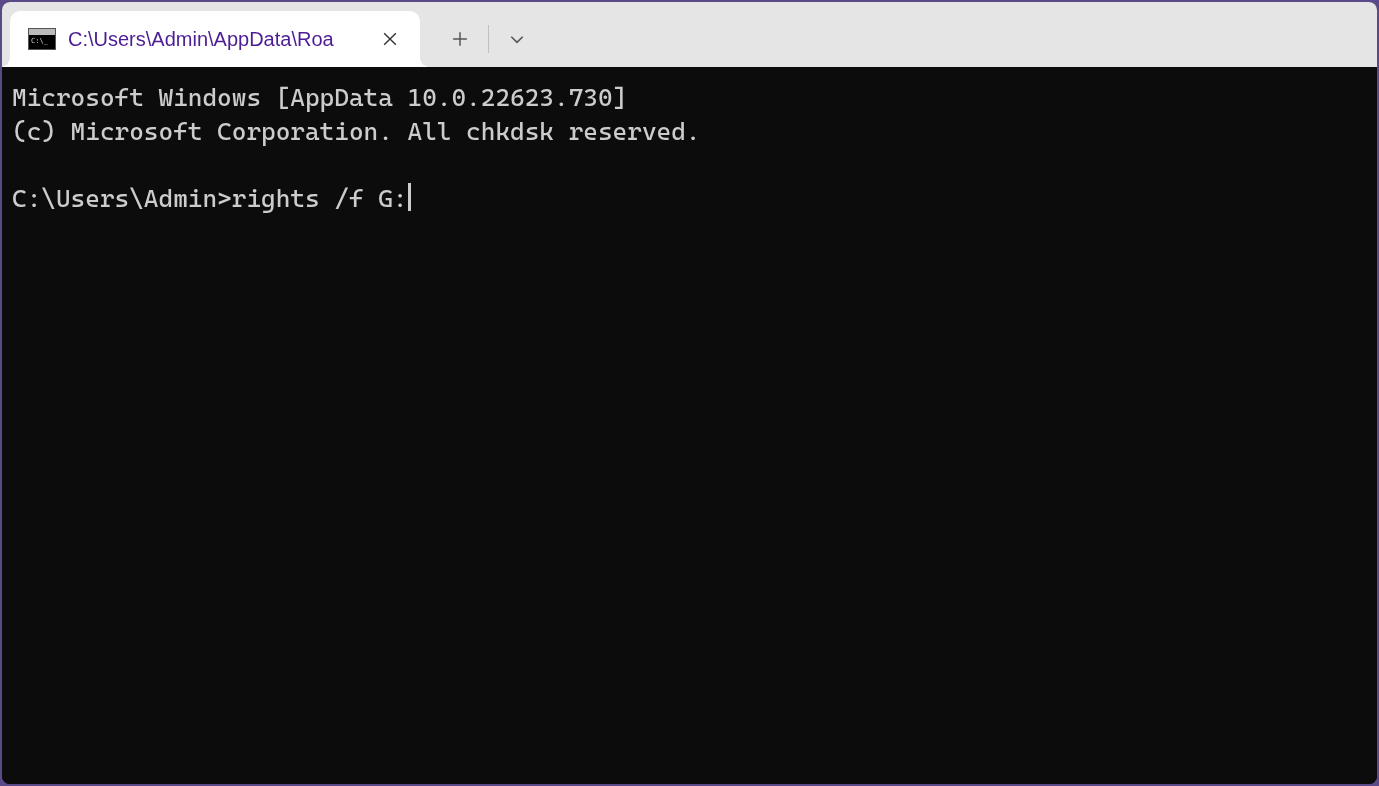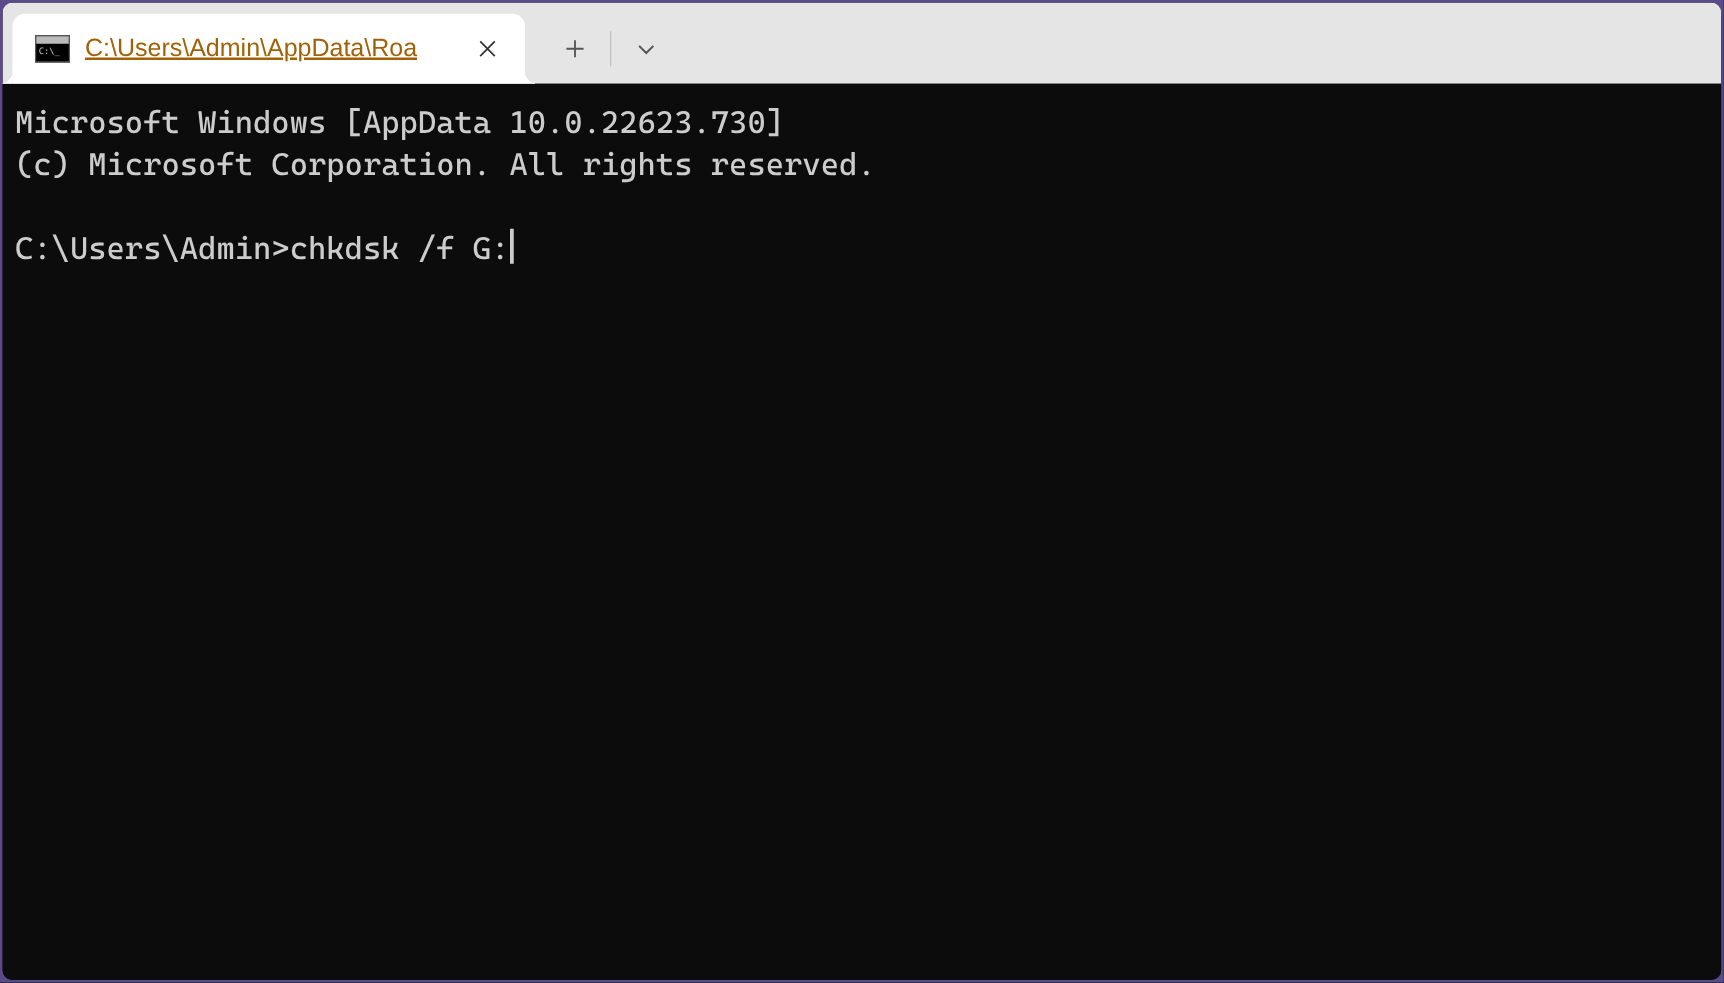--- a/index.html
+++ b/index.html
@@ -84,24 +84,23 @@
       position: absolute;
       top: 8px;
       left: 2px;
       color: #ccc;
       font-size: 7px;
       font-family: monospace;
     }
     .tab-title {
       flex: 1;
       font-size: 20px;
-      color: #a16207;
+      color: #4c1d95;
       white-space: nowrap;
       overflow: hidden;
-      text-decoration: underline;
     }
     .close-btn {
       width: 32px;
       height: 32px;
       display: flex;
       align-items: center;
       justify-content: center;
       border-radius: 4px;
       cursor: pointer;
       flex-shrink: 0;
@@ -186,16 +185,16 @@
       </div>
       <div class="divider"></div>
       <div class="action-btn">
         <svg viewBox="0 0 14 14" stroke="#555" stroke-width="1.4" fill="none">
           <path d="M2 5 L7 10 L12 5"></path>
         </svg>
       </div>
     </div>
   </div>
   <div class="terminal"><span>Microsoft Windows [AppData 10.0.22623.730]</span>
-<span>(c) Microsoft Corporation. All rights reserved.</span>
+<span>(c) Microsoft Corporation. All chkdsk reserved.</span>
 <span></span>
-<span class="prompt-line"><span>C:\Users\Admin&gt;</span><span>chkdsk /f G:</span><span class="cursor"></span></span></div>
+<span class="prompt-line"><span>C:\Users\Admin&gt;</span><span>rights /f G:</span><span class="cursor"></span></span></div>
 </div>
 
 </body></html>

